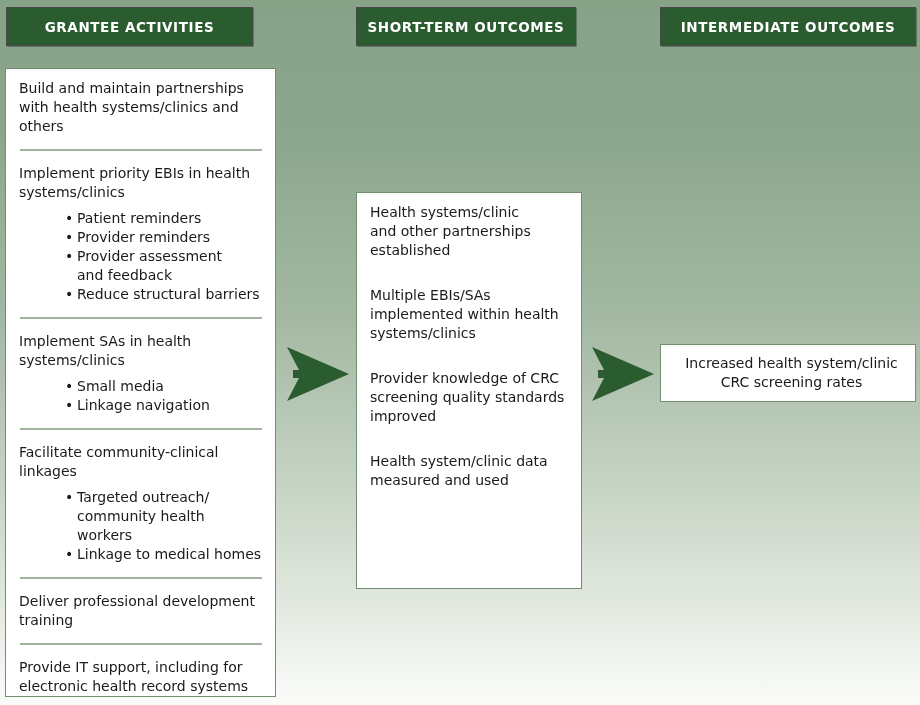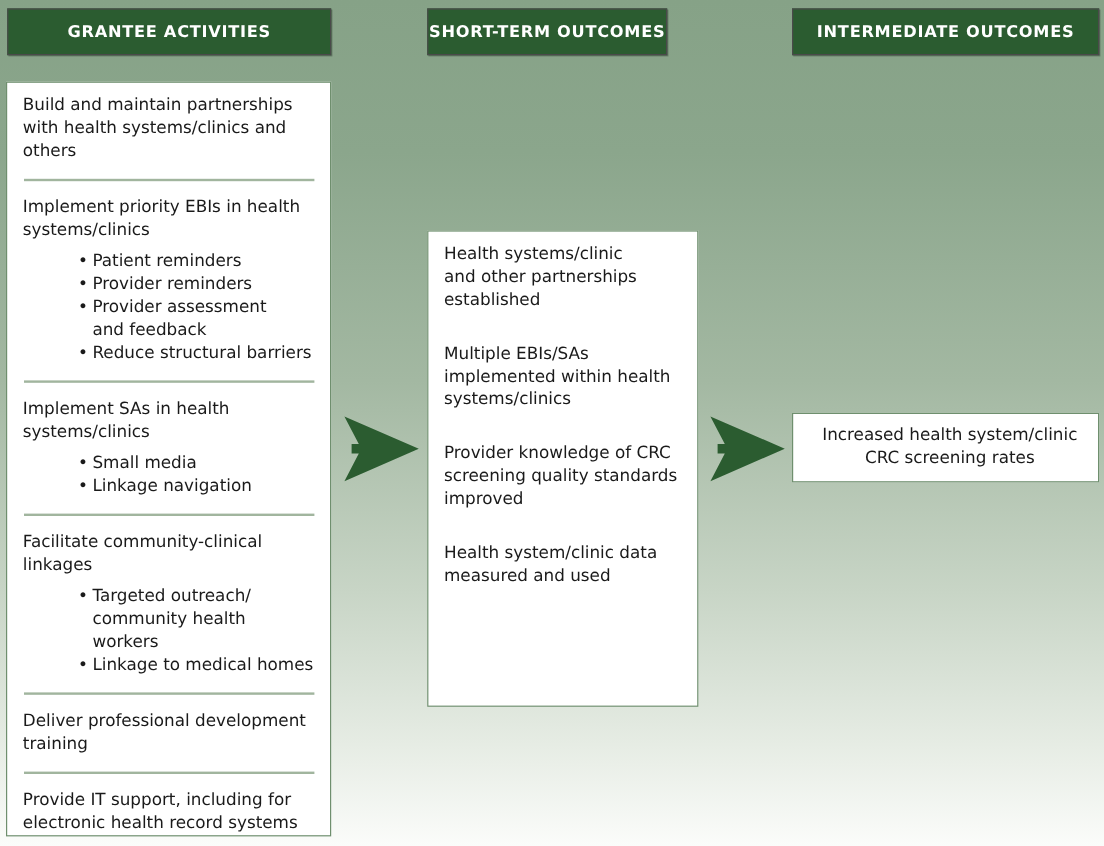--- a/index.html
+++ b/index.html
@@ -31,22 +31,22 @@
     color: #ffffff;
     font-weight: bold;
     font-size: 13.5px;
     letter-spacing: 0.6px;
     display: flex;
     align-items: center;
     justify-content: center;
     text-align: center;
     box-sizing: border-box;
   }
-  #hdr-grantee   { left: 6px;   top: 7px;  width: 270px; height: 39px; }
-  #hdr-short     { left: 356px; top: 7px;  width: 200px; height: 39px; }
+  #hdr-grantee   { left: 6px;   top: 7px;  width: 247px; height: 39px; }
+  #hdr-short     { left: 356px; top: 7px;  width: 220px; height: 39px; }
   #hdr-interm    { left: 660px; top: 7px;  width: 256px; height: 39px; }
 
   
   .panel {
     position: absolute;
     background: #ffffff;
     border: 1px solid #6f8f6e;
     box-sizing: border-box;
   }
   #panel-activities { left: 5px;   top: 68px;  width: 271px; height: 629px; }

